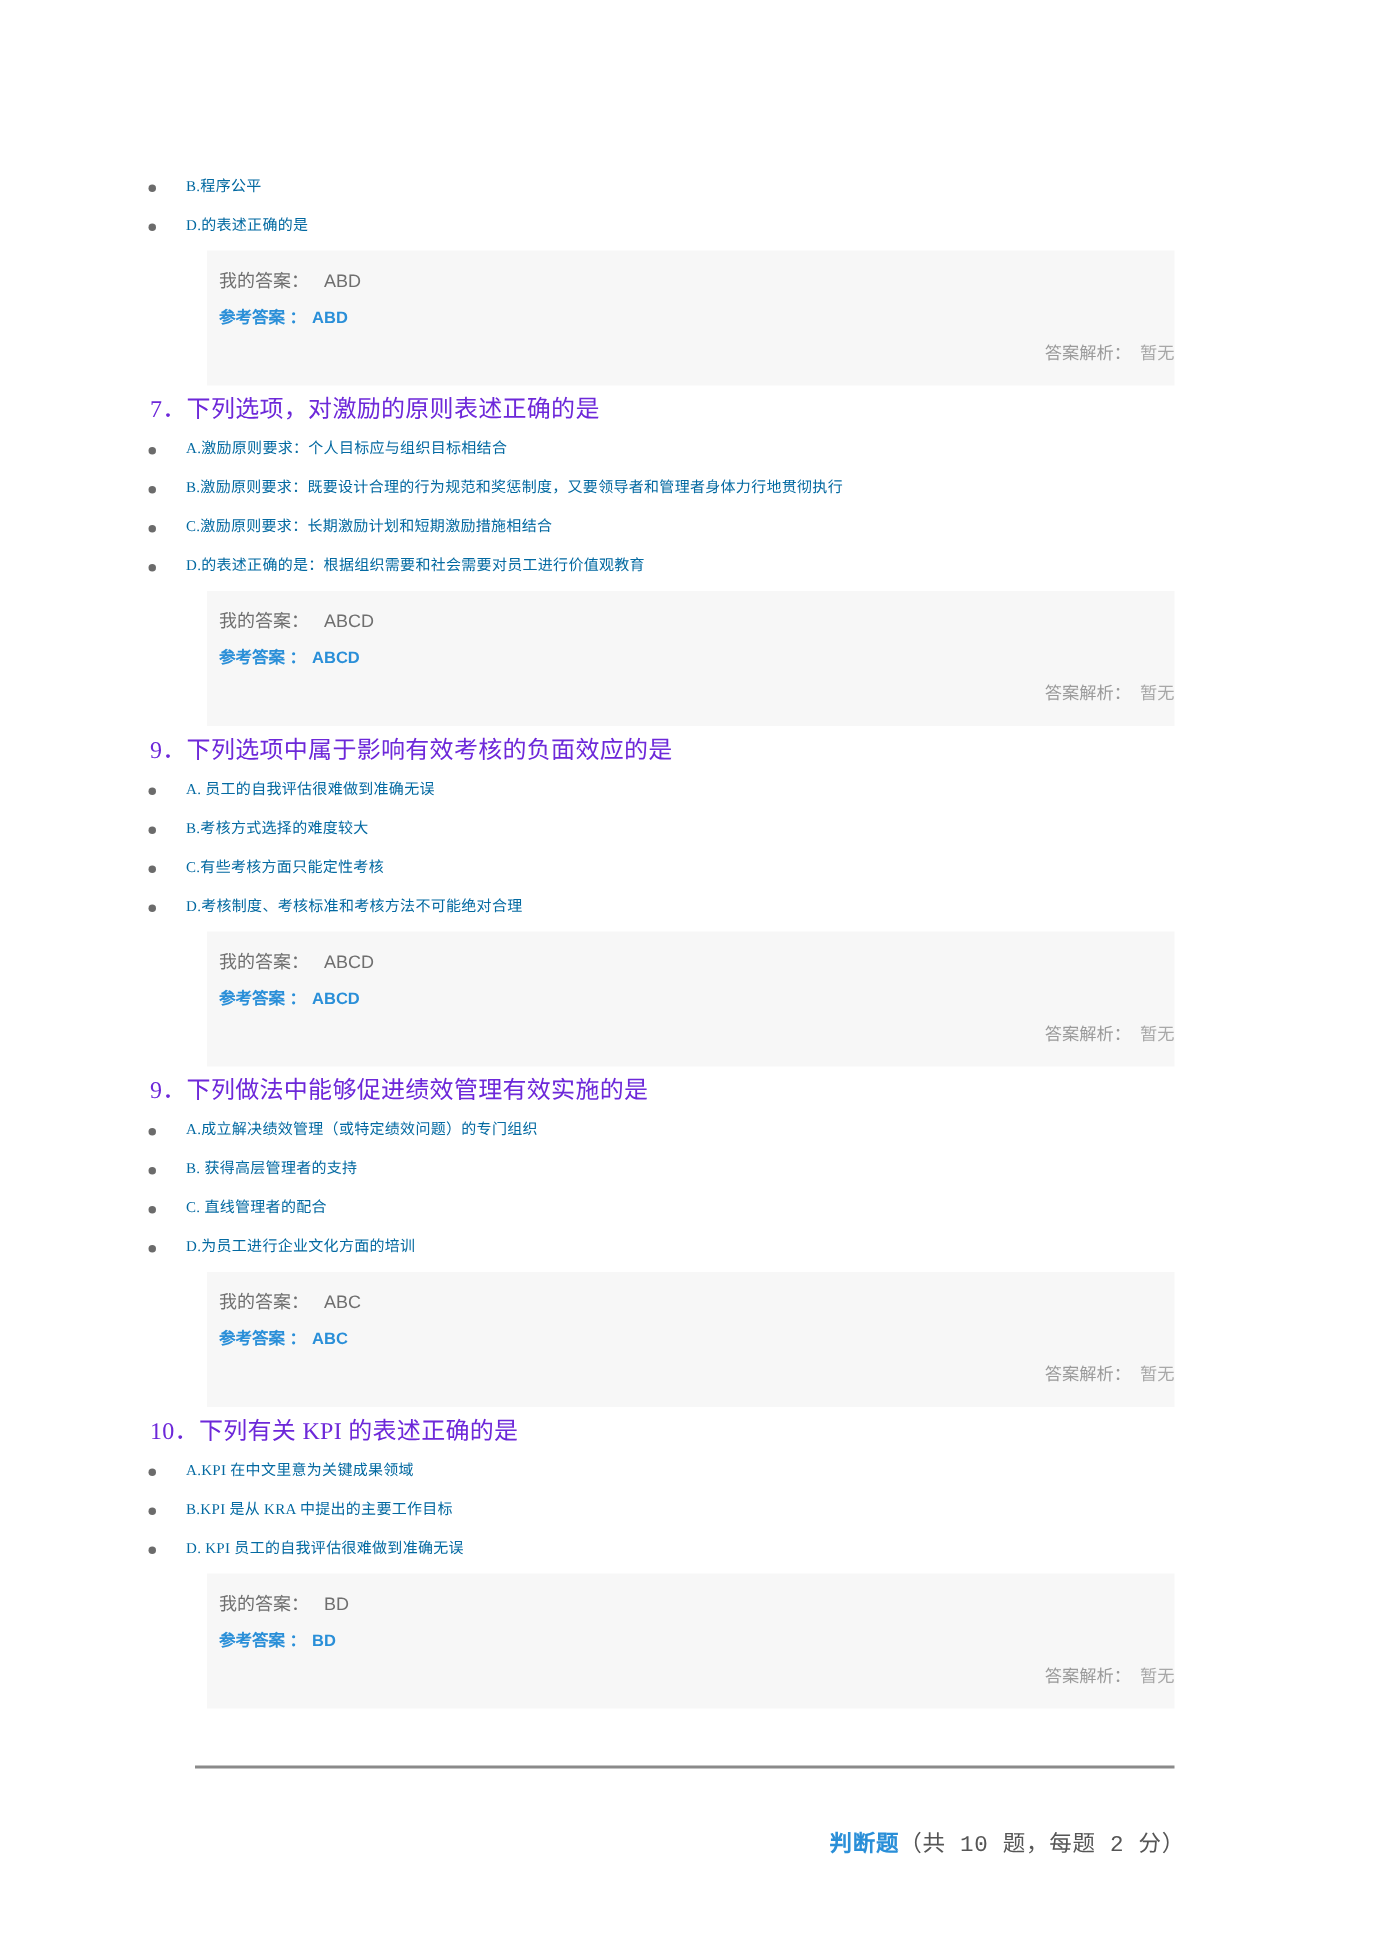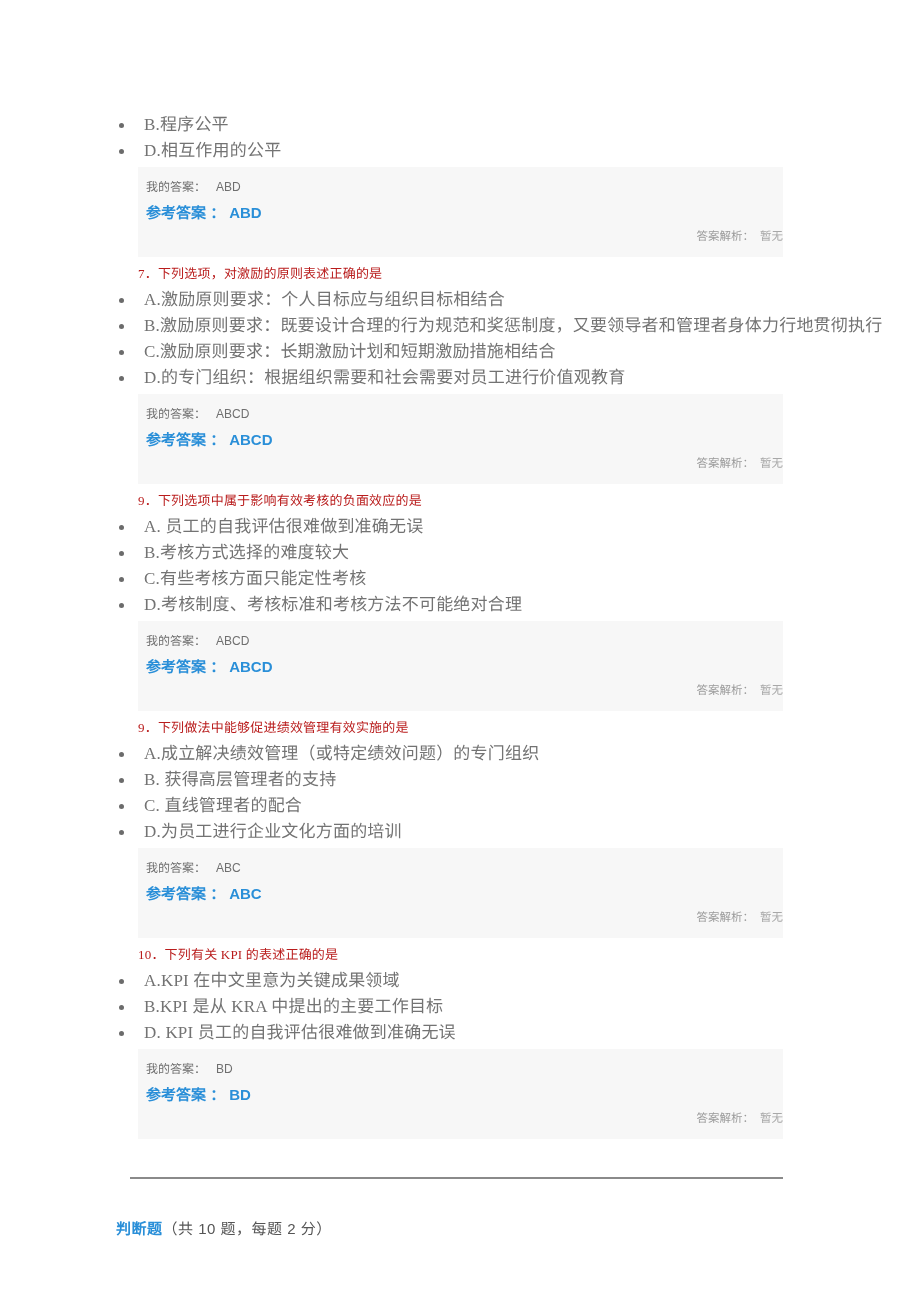--- a/index.html
+++ b/index.html
@@ -30,40 +30,39 @@
     width: 690px;
   }
 
   
   .question-block {
     margin: 0;
     padding: 0;
   }
 
   .question-title {
-    margin-left: 38px;
-    font-size: 13px;
-    color: #b91c1c;
+    font-size: 16px;
+    color: #6d28d9;
     line-height: 24px;
     padding: 1px 0 1px 0;
     letter-spacing: .2px;
     white-space: nowrap;
   }
 
   .options {
     list-style: none;
     margin: 0;
     padding: 0;
   }
 
   .option-item {
     position: relative;
-    margin-left: 44px;
-    font-size: 17px;
-    color: #737373;
+    margin-left: 24px;
+    font-size: 10px;
+    color: #0369a1;
     line-height: 24px;
     letter-spacing: .2px;
     white-space: nowrap;
     padding: 1px 0 1px 0;
   }
   .option-bullet {
     position: absolute;
     left: -25px;
     top: 50%;
     width: 5px;
@@ -92,21 +91,21 @@
     font-size: 12px;
     color: #6f6f6f;
     font-family: "Liberation Sans", sans-serif;
   }
   .ans-mine .val {
     margin-left: 10px;
     font-family: "Liberation Sans", sans-serif;
     color: #6f6f6f;
   }
   .ans-ref {
-    font-size: 15px;
+    font-size: 11px;
     color: #2a8fd8;
     font-weight: bold;
     font-family: "Liberation Sans", sans-serif;
     margin-top: 4px;
   }
   .ans-ref .val {
     margin-left: 4px;
   }
   .ans-exp {
     font-size: 11.5px;
@@ -123,27 +122,28 @@
   
   .divider {
     margin-left: 30px;
     width: 653px;
     height: 0;
     border-top: 2px solid #8a8a8a;
     margin-top: 38px;
   }
 
   .section-heading {
-    margin-left: 16px;
+    margin-left: 32px;
     margin-top: 38px;
     font-size: 15px;
-    font-family: Liberation Sans, sans-serif;
+    font-family: Liberation Mono, monospace;
     color: #555555;
     letter-spacing: .5px;
     white-space: nowrap;
+    text-align: right;
   }
   .section-heading .sec-name {
     color: #2a8fd8;
     font-weight: bold;
   }
   .section-heading .sec-meta {
     color: #555555;
   }
 </style>
 </head>
@@ -153,21 +153,21 @@
   <div class="content">
 
     <div class="question-block">
       <ul class="options">
         <li class="option-item">
           <span class="option-bullet"></span>
           <span>B.程序公平</span>
         </li>
         <li class="option-item">
           <span class="option-bullet"></span>
-          <span>D.相互作用的公平</span>
+          <span>D.的表述正确的是</span>
         </li>
       </ul>
       <div class="answer-panel">
         <div class="ans-row ans-mine">
           <span>我的答案：</span><span class="val">ABD</span>
         </div>
         <div class="ans-row ans-ref">
           <span>参考答案 ：</span><span class="val">ABD</span>
         </div>
         <div class="ans-row ans-exp">
@@ -186,21 +186,21 @@
         <li class="option-item">
           <span class="option-bullet"></span>
           <span>B.激励原则要求：既要设计合理的行为规范和奖惩制度，又要领导者和管理者身体力行地贯彻执行</span>
         </li>
         <li class="option-item">
           <span class="option-bullet"></span>
           <span>C.激励原则要求：长期激励计划和短期激励措施相结合</span>
         </li>
         <li class="option-item">
           <span class="option-bullet"></span>
-          <span>D.的专门组织：根据组织需要和社会需要对员工进行价值观教育</span>
+          <span>D.的表述正确的是：根据组织需要和社会需要对员工进行价值观教育</span>
         </li>
       </ul>
       <div class="answer-panel">
         <div class="ans-row ans-mine">
           <span>我的答案：</span><span class="val">ABCD</span>
         </div>
         <div class="ans-row ans-ref">
           <span>参考答案 ：</span><span class="val">ABCD</span>
         </div>
         <div class="ans-row ans-exp">

